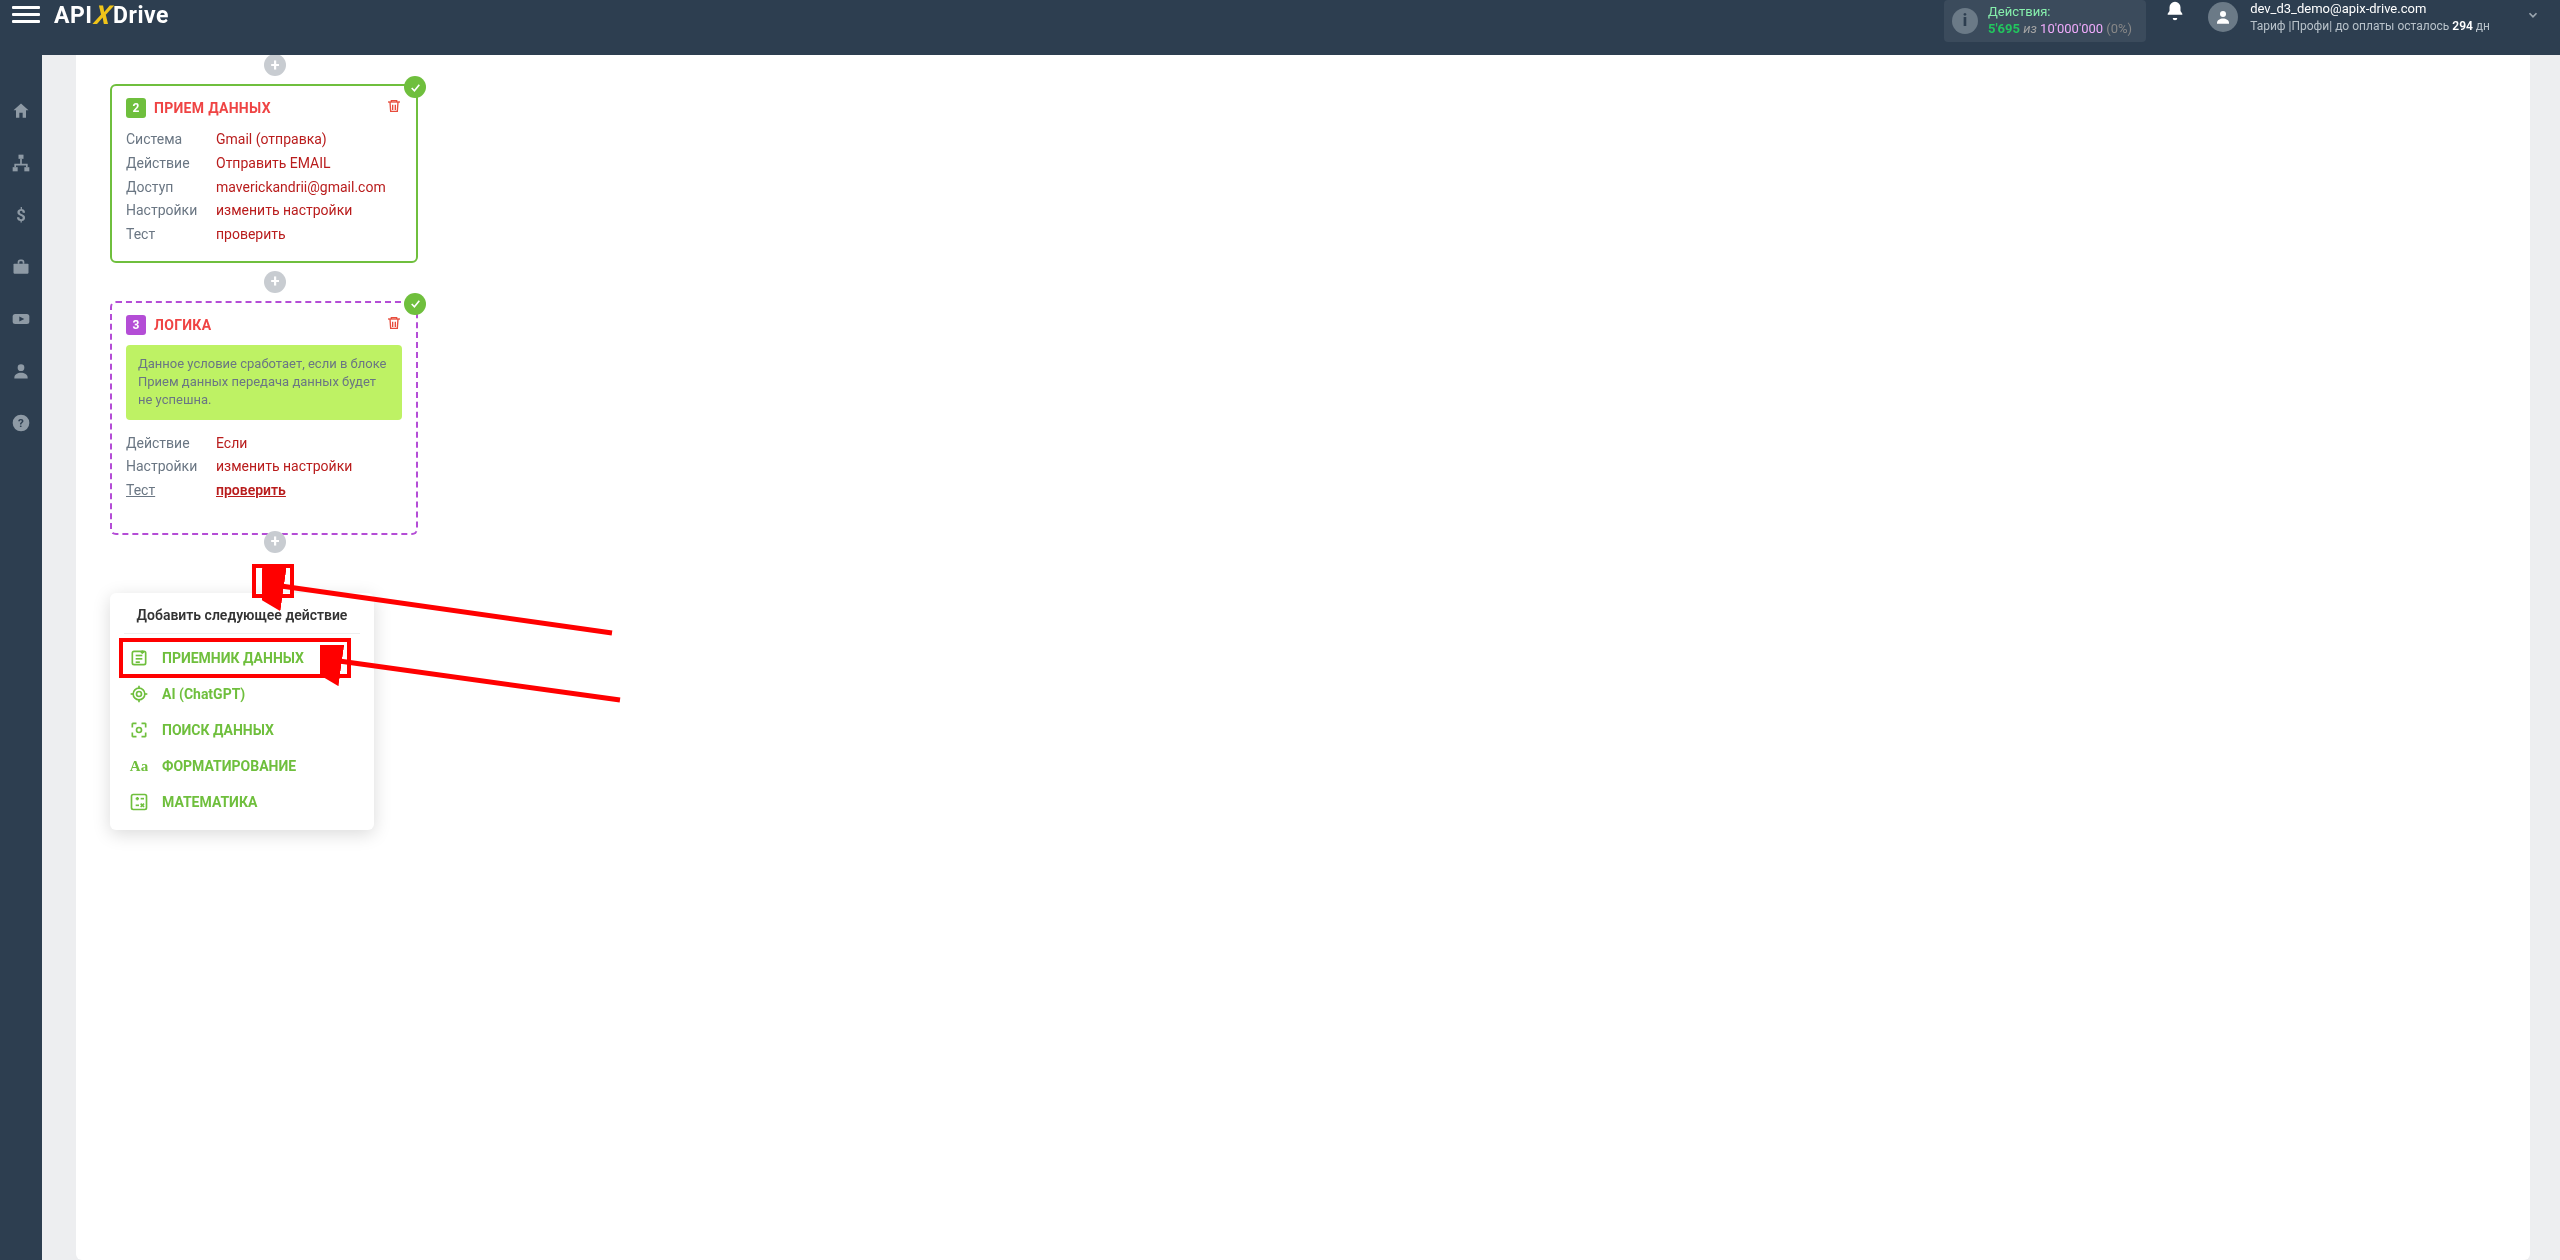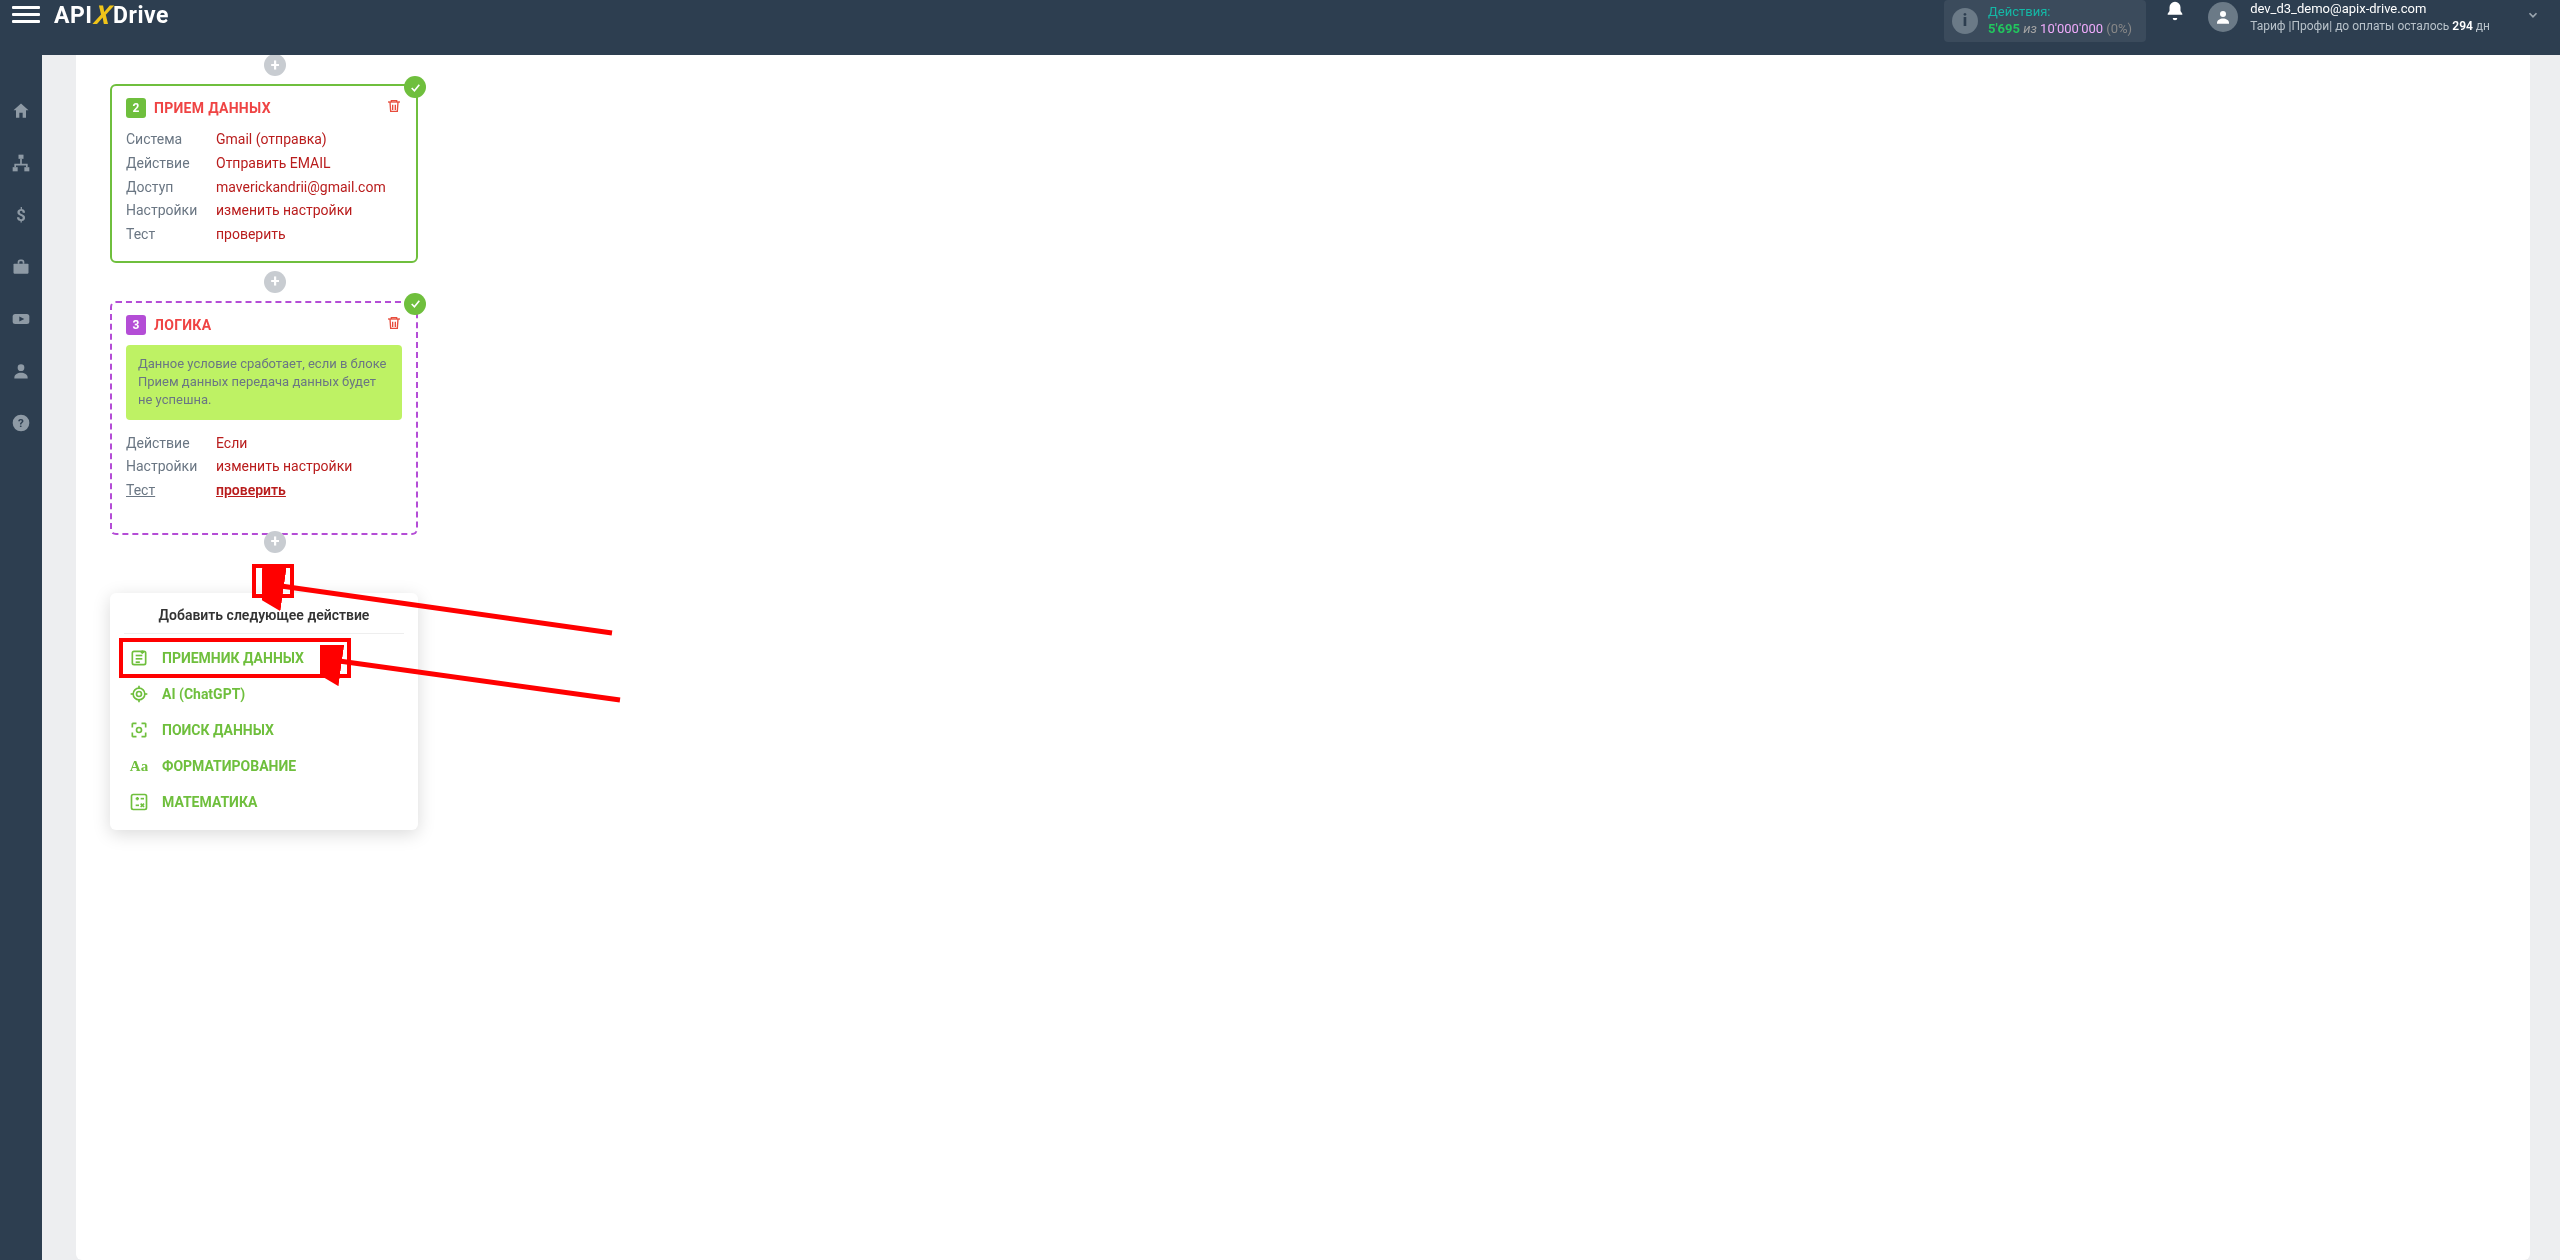--- a/index.html
+++ b/index.html
@@ -8,21 +8,21 @@
 
 .header { height: 55px; background: #2d3e50; display: flex; align-items: flex-start; padding: 0 12px; position: relative; z-index: 10; }
 .menu-btn { width: 28px; height: 28px; display: flex; flex-direction: column; justify-content: center; gap: 4px; cursor: pointer; margin-right: 14px; }
 .menu-btn span { height: 3px; background: #fff; border-radius: 1px; }
 .logo { display: flex; align-items: center; font-size: 23px; font-weight: 700; color: #fff; letter-spacing: 0.5px; }
 .logo .apix-x { color: #f0c419; font-style: italic; transform: skewX(-10deg); display: inline-block; margin: 0 2px; font-size: 26px; }
 .header-spacer { flex: 1; }
 .actions-badge { background: #3b4b5c; border-radius: 4px; padding: 4px 14px 4px 8px; display: flex; align-items: center; gap: 10px; margin-right: 18px; }
 .actions-badge .info-icon { width: 26px; height: 26px; background: #6b7a87; border-radius: 50%; display: flex; align-items: center; justify-content: center; color: #2d3e50; font-weight: 900; font-size: 16px; }
 .actions-text { font-size: 13px; line-height: 1.3; }
-.actions-label { color: #14b8a6; }
+.actions-label { color: #86efac; }
 .actions-count { color: #22c55e; font-weight: 700; }
 .actions-of { color: #a3a3a3; font-style: italic; }
 .actions-limit { color: #f0abfc; }
 .actions-pct { color: #888; }
 .bell { width: 22px; margin-right: 22px; color: #fff; }
 .user-block { display: flex; align-items: center; gap: 12px; color: #fff; }
 .avatar { width: 30px; height: 30px; background: #6b7a87; border-radius: 50%; display: flex; align-items: center; justify-content: center; }
 .avatar svg { width: 18px; height: 18px; fill: #fff; }
 .user-info { font-size: 13px; line-height: 1.35; }
 .user-email { color: #fff; }
@@ -58,21 +58,21 @@
 
 .kv-row { display: flex; font-size: 14px; line-height: 1.7; }
 .kv-label { width: 90px; color: #6a7683; }
 .kv-value { color: #b91c1c; cursor: pointer; }
 .kv-value.underline { text-decoration: underline; font-weight: 600; }
 .kv-label.underline { text-decoration: underline; }
 
 .info-box { background: #bef264; border-radius: 4px; padding: 10px 12px; font-size: 13px; color: #6a7683; line-height: 1.4; margin-bottom: 12px; }
 
 
-.popup { position: absolute; left: 34px; width: 308px; background: #fff; border-radius: 6px; box-shadow: 0 4px 18px rgba(0,0,0,0.15); padding: 14px 0 10px 0; top: 538px; z-index: 5; }
+.popup { position: absolute; left: 34px; width: 264px; background: #fff; border-radius: 6px; box-shadow: 0 4px 18px rgba(0,0,0,0.15); padding: 14px 0 10px 0; top: 538px; z-index: 5; }
 .popup-title { text-align: center; font-size: 14px; color: #333; font-weight: 600; margin-bottom: 10px; }
 .popup-divider { height: 1px; background: #eee; margin: 0 14px 6px 14px; }
 .popup-item { display: flex; align-items: center; gap: 12px; padding: 7px 18px; font-size: 14px; font-weight: 700; color: #6fbf3d; cursor: pointer; }
 .popup-item .pi-icon { width: 22px; height: 22px; display: flex; align-items: center; justify-content: center; }
 .popup-item .pi-icon svg { stroke: #6fbf3d; fill: none; stroke-width: 2; }
 .popup-item .pi-icon .aa { font-family: Georgia, serif; font-size: 15px; color: #6fbf3d; font-weight: 600; }
 
 
 .red-box { position: absolute; border: 4px solid #ff0000; pointer-events: none; z-index: 20; }
 .arrow-svg { position: absolute; pointer-events: none; z-index: 19; }

